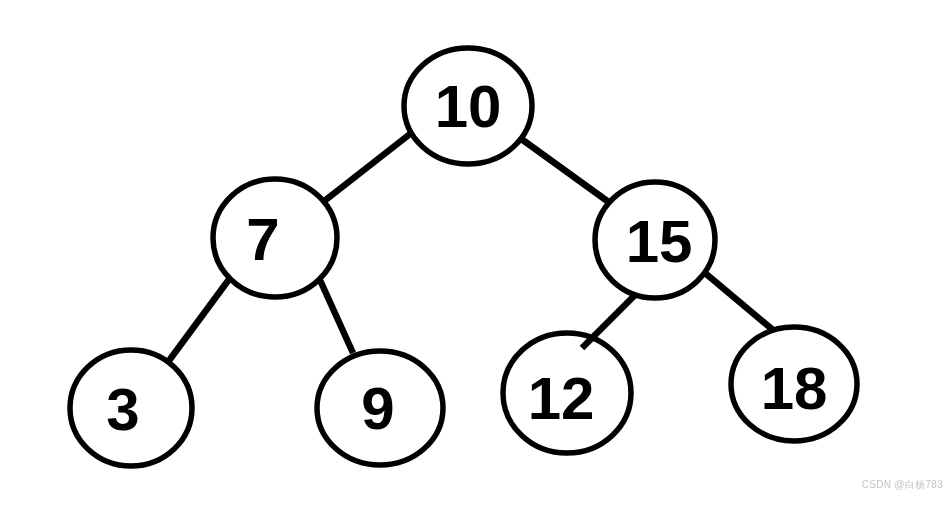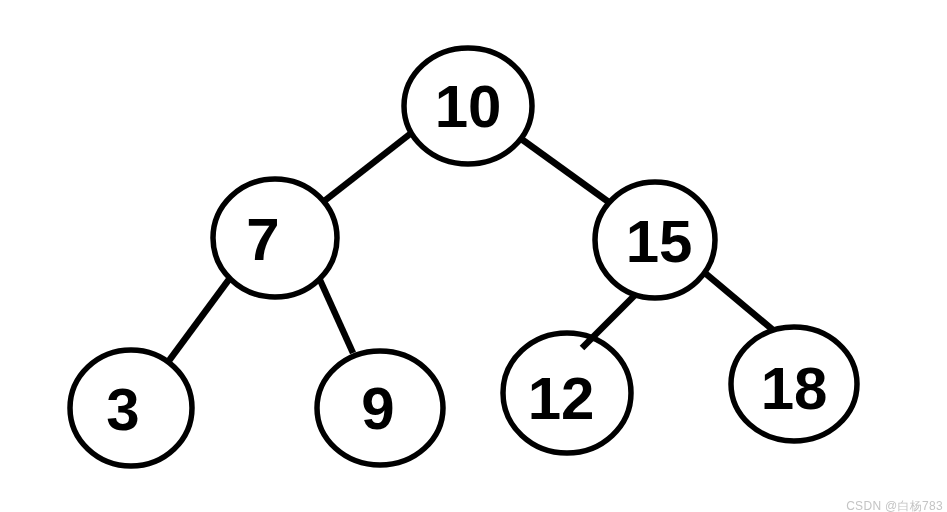--- a/index.html
+++ b/index.html
@@ -19,22 +19,22 @@
   .canvas svg {
     display: block;
   }
   .node-label {
     font-family: "Liberation Sans", "DejaVu Sans", sans-serif;
     font-weight: 700;
   }
   .watermark {
     position: absolute;
     right: 4px;
-    bottom: 0;
-    font-size: 12px;
+    bottom: 22px;
+    font-size: 10px;
     line-height: 1;
     letter-spacing: 0.3px;
     user-select: none;
   }
 </style>
 </head>
 <body>
 
 <div class="canvas">
   <svg id="tree-svg" width="947" height="512" viewBox="0 0 947 512" xmlns="http://www.w3.org/2000/svg">

